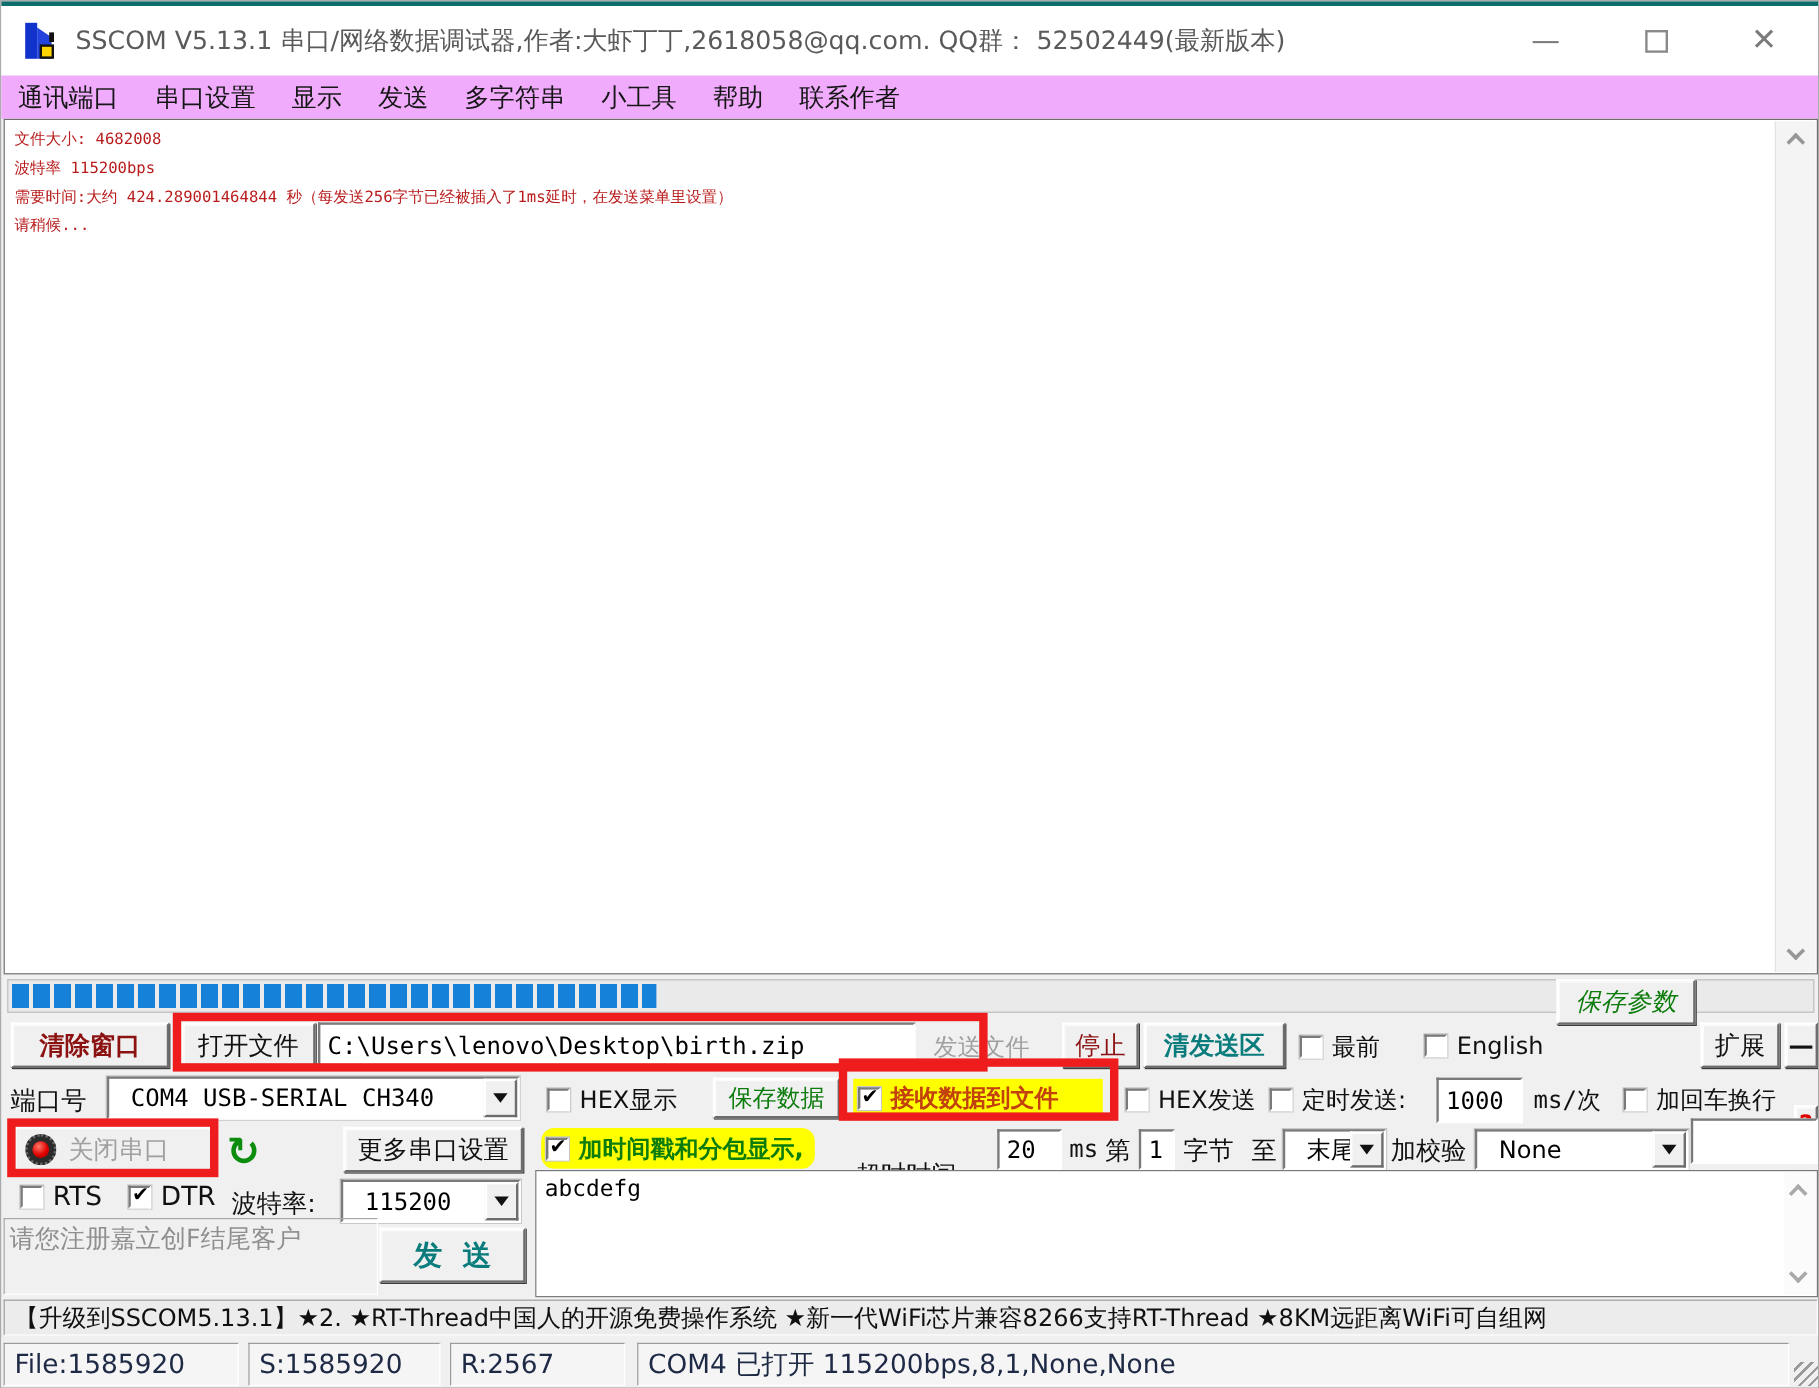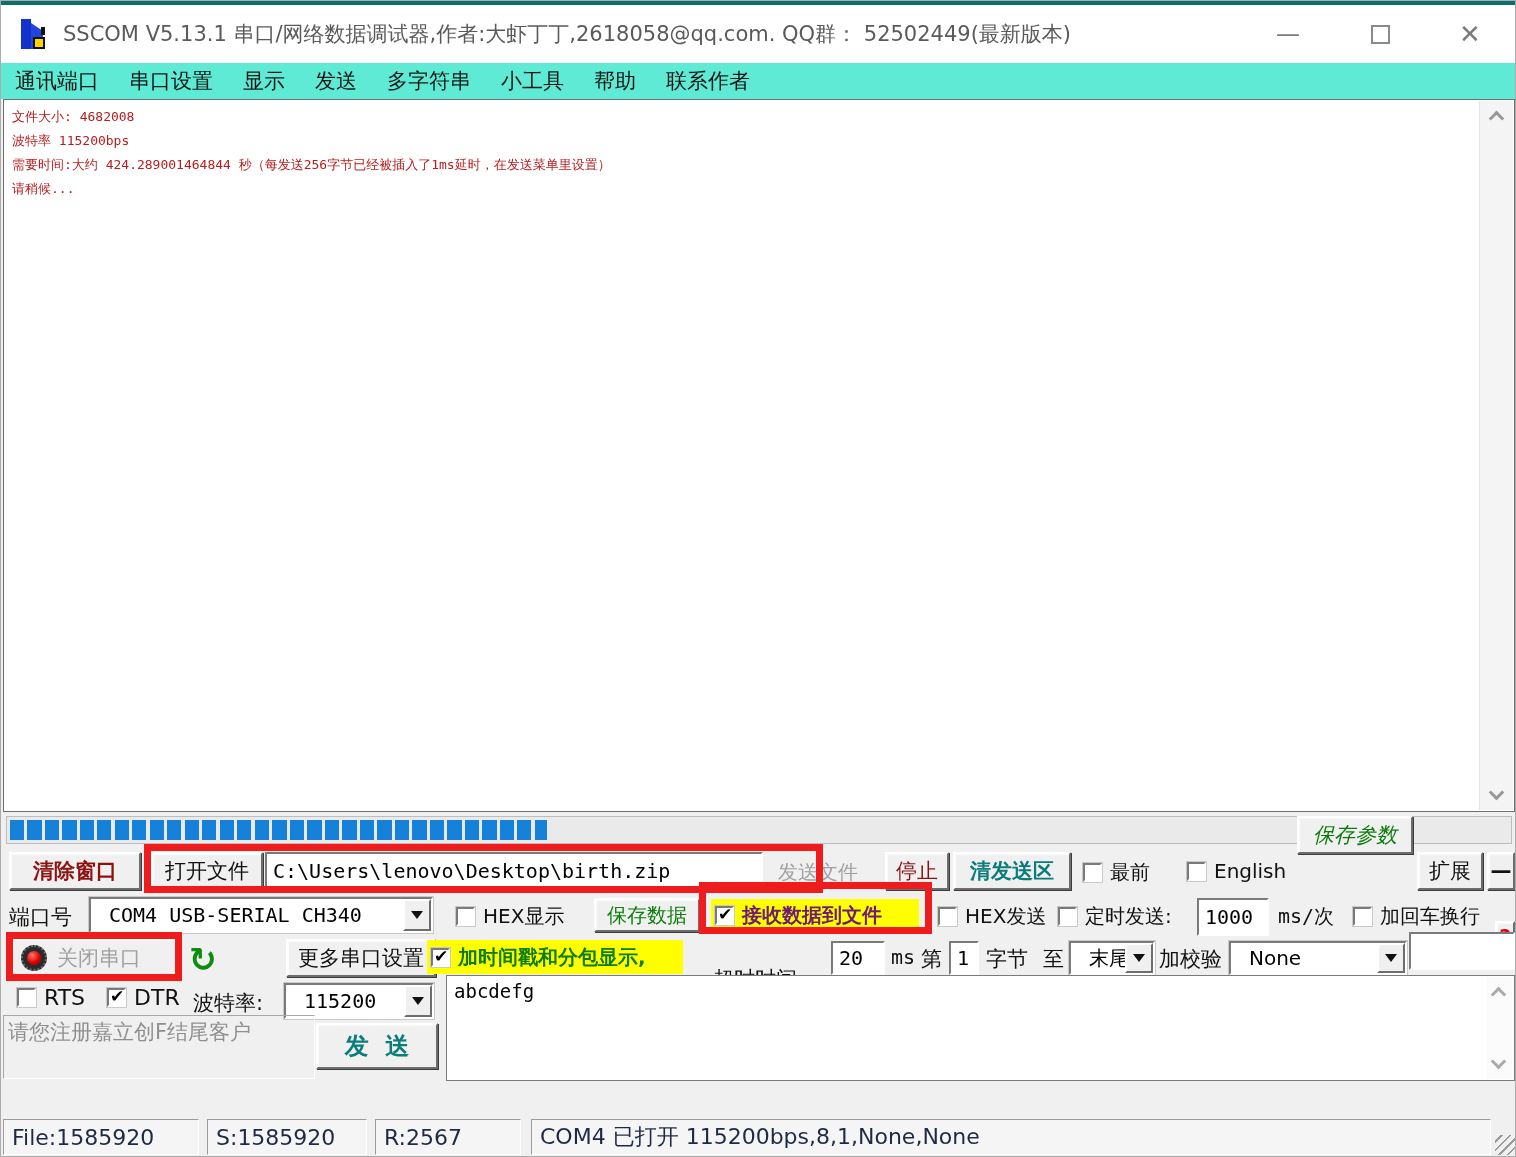--- a/index.html
+++ b/index.html
@@ -17,21 +17,21 @@
   .titlebar { left:0; top:4px; width:1516px; height:58px; background:#ffffff; }
   .app-icon { left:16px; top:12px; width:36px; height:36px; }
   .title-text { left:62px; top:0; height:58px; line-height:58px; font-size:21px; color:#5a5a5a; white-space:nowrap; }
   .winbtn { top:0; width:58px; height:58px; display:flex; align-items:center; justify-content:center; color:#7b7b7b; }
   .winbtn.min { left:1258px; font-size:24px; }
   .winbtn.max { left:1350px; }
   .winbtn.max .sq { width:19px; height:19px; border:2px solid #8a8a8a; display:block; }
   .winbtn.close { left:1440px; font-size:26px; }
 
   
-  .menubar { left:0; top:62px; width:1516px; height:36px; background:#5eead4; display:flex; gap:30px; padding-left:14px; align-items:center; }
+  .menubar { left:0; top:62px; width:1516px; height:36px; background:#f0abfc; display:flex; gap:30px; padding-left:14px; align-items:center; }
   .menu-item { font-size:21px; color:#161616; white-space:nowrap; }
 
   
   .terminal { left:2px; top:98px; width:1512px; height:713px; background:#ffffff; border:1px solid #6e6e6e; }
   .terminal-text { left:8px; top:5px; right:44px; font-size:13px; line-height:24px; color:#b91c1c; }
   .terminal-text p { white-space:pre-wrap; }
   .vscroll { top:1px; bottom:1px; right:1px; width:34px; background:#f4f4f4; border-left:1px solid #e3e3e3; position:absolute; }
   .chev { position:absolute; left:11px; width:11px; height:11px; border-left:3px solid #979797; border-top:3px solid #979797; }
   .chev.up { top:12px; transform:rotate(45deg); }
   .chev.down { bottom:12px; transform:rotate(225deg); }
@@ -65,21 +65,21 @@
   .yellow-block { background:#ffff00; display:flex; align-items:center; gap:8px; padding:0 4px; }
 
   
   .redbox { border:7px solid #ee1c1c; pointer-events:none; z-index:50; }
 
   
   .maroon { color:#8c1212; font-weight:bold; }
   .teal  { color:#0b7c7c; font-weight:bold; }
   .green { color:#0c7c0c; }
   .grayed { color:#a0a0a0; }
-  .bluebold { color:#701a75; font-weight:bold; }
+  .bluebold { color:#c2410c; font-weight:bold; }
 
   .port-close-icon { width:26px; height:26px; border-radius:50%; background:#2b2b2b; border:2px dotted #6a6a6a; display:flex; align-items:center; justify-content:center; flex:none; }
   .port-close-icon i { width:14px; height:14px; border-radius:50%; background:radial-gradient(circle at 38% 32%, #ff7a6a, #e00000 55%, #8f0000); display:block; }
   .refresh-icon { font-size:33px; font-weight:bold; color:#0d8d0d; line-height:1; }
 
   .send-area { left:445px; top:974px; width:1069px; height:106px; background:#fff; border:1px solid #7a7a7a; }
   .send-text { left:7px; top:4px; font-size:19px; color:#000; }
   .vscroll2 { top:1px; bottom:1px; right:1px; width:26px; background:#fbfbfb; position:absolute; }
   .vscroll2 .chev { left:6px; border-color:#a9a9a9; }
 
@@ -225,21 +225,21 @@
   <div class="abs btn" style="left:10px;top:937px;width:168px;height:40px;gap:10px;justify-content:flex-start;padding-left:8px;">
     <span class="port-close-icon">
         <i></i>
       </span>
     <span class="grayed" style="font-size:21px;">关闭串口</span>
   </div>
   <span class="abs refresh-icon" style="left:188px;top:942px;">↻</span>
   <div class="abs btn" style="left:285px;top:938px;width:150px;height:38px;">
     <span>更多串口设置</span>
   </div>
-  <div class="abs yellow-block" style="left:426px;top:939px;width:256px;height:34px;">
+  <div class="abs yellow-block" style="left:450px;top:939px;width:228px;height:34px;border-radius:11px;">
     <span class="cb checked"></span>
     <span class="cb-label green" style="font-weight:bold;">加时间戳和分包显示,</span>
   </div>
   <span class="abs lbl" style="left:712px;top:964px;">超时时间:</span>
   <div class="abs sunken mono" style="left:830px;top:940px;width:54px;height:34px;font-size:20px;">
     <span>20</span>
   </div>
   <span class="abs lbl mono" style="left:890px;top:944px;font-size:20px;">ms</span>
   <span class="abs lbl" style="left:920px;top:944px;">第</span>
   <div class="abs sunken mono" style="left:948px;top:940px;width:30px;height:34px;font-size:20px;">
@@ -286,20 +286,23 @@
     </div>
   </div>
 
   <div class="abs promo-panel">
     <div class="promo" style="margin:2px 0 0 4px;">请您注册嘉立创F结尾客户</div>
   </div>
   <div class="abs btn" style="left:315px;top:1022px;width:122px;height:46px;">
     <span class="teal" style="font-size:24px;white-space:pre;">发  送</span>
   </div>
 
+  <div class="abs linkbar">
+    <span>【升级到SSCOM5.13.1】★2.  ★RT-Thread中国人的开源免费操作系统 ★新一代WiFi芯片兼容8266支持RT-Thread ★8KM远距离WiFi可自组网</span>
+  </div>
 
   <div class="abs statusbar">
     <div class="abs status-cell" style="left:2px;width:196px;">File:1585920</div>
     <div class="abs status-cell" style="left:206px;width:160px;">S:1585920</div>
     <div class="abs status-cell" style="left:374px;width:146px;">R:2567</div>
     <div class="abs status-cell" style="left:530px;width:960px;">COM4 已打开  115200bps,8,1,None,None</div>
   </div>
   <div class="abs resize-grip"></div>
 
   <div class="abs redbox" style="left:143px;top:843px;width:679px;height:49px;"></div>

